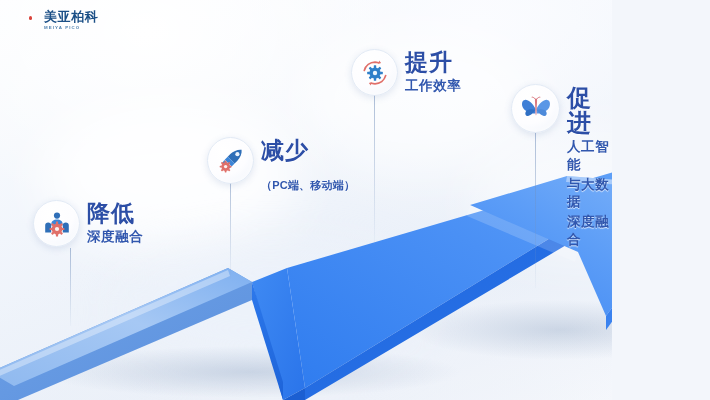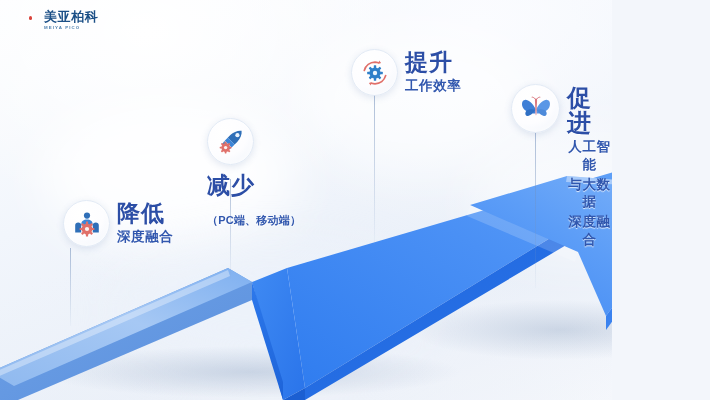--- a/index.html
+++ b/index.html
@@ -60,27 +60,27 @@
     position:relative;
   }
   .badge svg{display:block;}
   .txt{padding-top:1px;}
   .head{
     font-size:23px;font-weight:700;color:#2c4ea6;letter-spacing:1px;line-height:1.05;
     text-shadow:0 1px 1px rgba(255,255,255,.85);
   }
   .sub{
     font-size:13.5px;font-weight:700;color:#3157ae;letter-spacing:.6px;line-height:1.28;
-    margin-top:3px;text-shadow:0 1px 1px rgba(255,255,255,.8);text-align:center;
+    margin-top:3px;text-shadow:0 1px 1px rgba(255,255,255,.8);
   }
   .sub.small{font-size:11px;letter-spacing:.2px;margin-top:16px;}
 
   
-  #c1{left:63px;top:200px;}
-  #c2{left:207px;top:118px;flex-direction:column;}
+  #c1{left:33px;top:200px;}
+  #c2{left:207px;top:137px;}
   #c3{left:351px;top:49px;}
   #c4{left:511px;top:84px;}
   #c4 .badge{width:47px;height:47px;}
   #c4 .head{font-size:24px;}
 
   #s1{left:70px;top:248px;height:78px;}
   #s2{left:230px;top:179px;height:100px;}
   #s3{left:374px;top:95px;height:150px;}
   #s4{left:535px;top:133px;height:155px;}
 </style>

